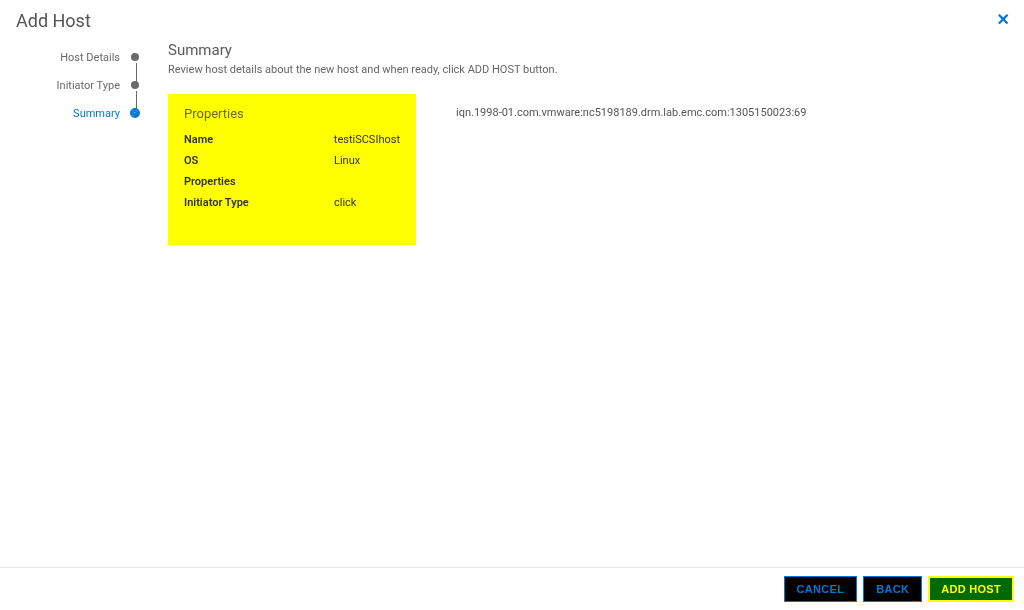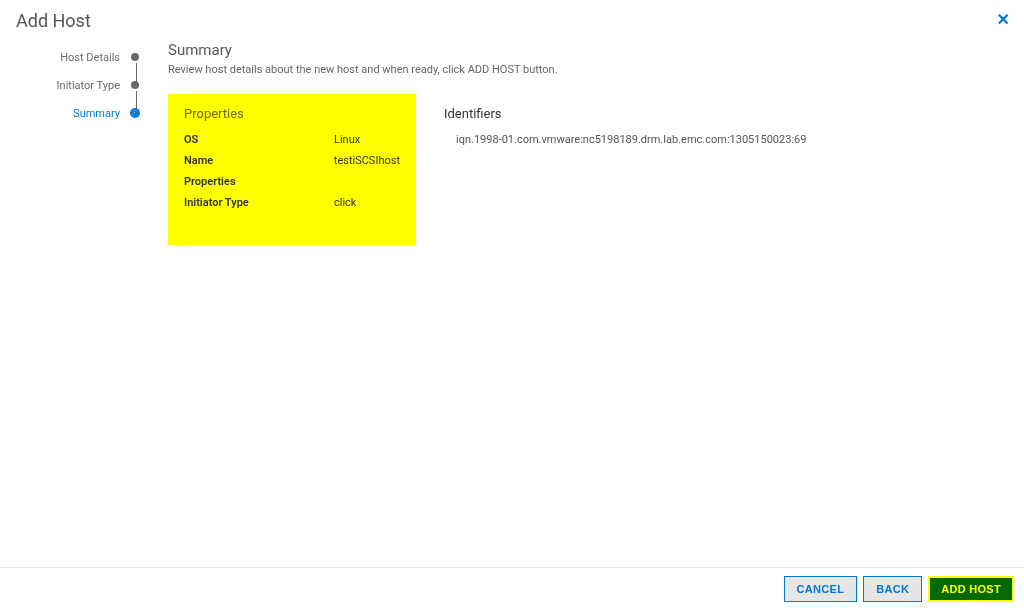--- a/index.html
+++ b/index.html
@@ -158,21 +158,21 @@
       display: flex;
       justify-content: flex-end;
       gap: 6px;
       background: #fff;
     }
     .btn {
       font-size: 11px;
       font-weight: 600;
       padding: 6px 12px;
       border: 1px solid #0078d4;
-      background: #e5e5e5;
+      background: #000000;
       color: #0078d4;
       cursor: pointer;
       letter-spacing: 0.3px;
     }
     .btn.primary {
       background: #006a00;
       border: 2px solid #ffff00;
       color: #ffff00;
       padding: 5px 11px;
     }
@@ -208,39 +208,38 @@
   </div>
 
   <div class="content">
     <div class="section-title">Summary</div>
     <div class="section-sub">Review host details about the new host and when ready, click ADD HOST button.</div>
 
     <div class="two-col">
       <div class="panel properties">
         <h3>Properties</h3>
         <div class="kv-row">
+          <div class="kv-label">Name</div>
+          <div class="kv-value">testiSCSIhost</div>
+        </div>
+        <div class="kv-row">
           <div class="kv-label">OS</div>
           <div class="kv-value">Linux</div>
         </div>
         <div class="kv-row">
-          <div class="kv-label">Name</div>
-          <div class="kv-value">testiSCSIhost</div>
-        </div>
-        <div class="kv-row">
           <div class="kv-label">Properties</div>
           <div class="kv-value"></div>
         </div>
         <div class="kv-row">
           <div class="kv-label">Initiator Type</div>
           <div class="kv-value">click</div>
         </div>
       </div>
 
       <div class="panel identifiers">
-        <h3>Identifiers</h3>
         <div class="ident-text">iqn.1998-01.com.vmware:nc5198189.drm.lab.emc.com:1305150023:69</div>
       </div>
     </div>
   </div>
 </div>
 
 <div class="footer">
   <button class="btn">CANCEL</button>
   <button class="btn">BACK</button>
   <button class="btn primary">ADD HOST</button>

